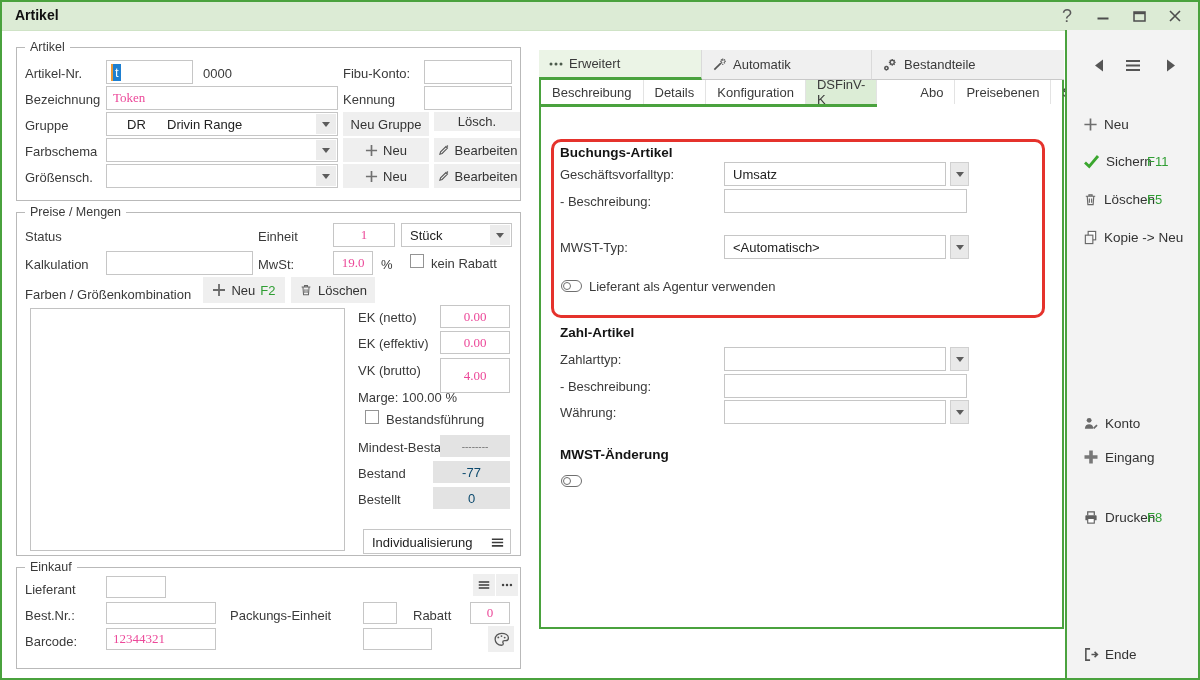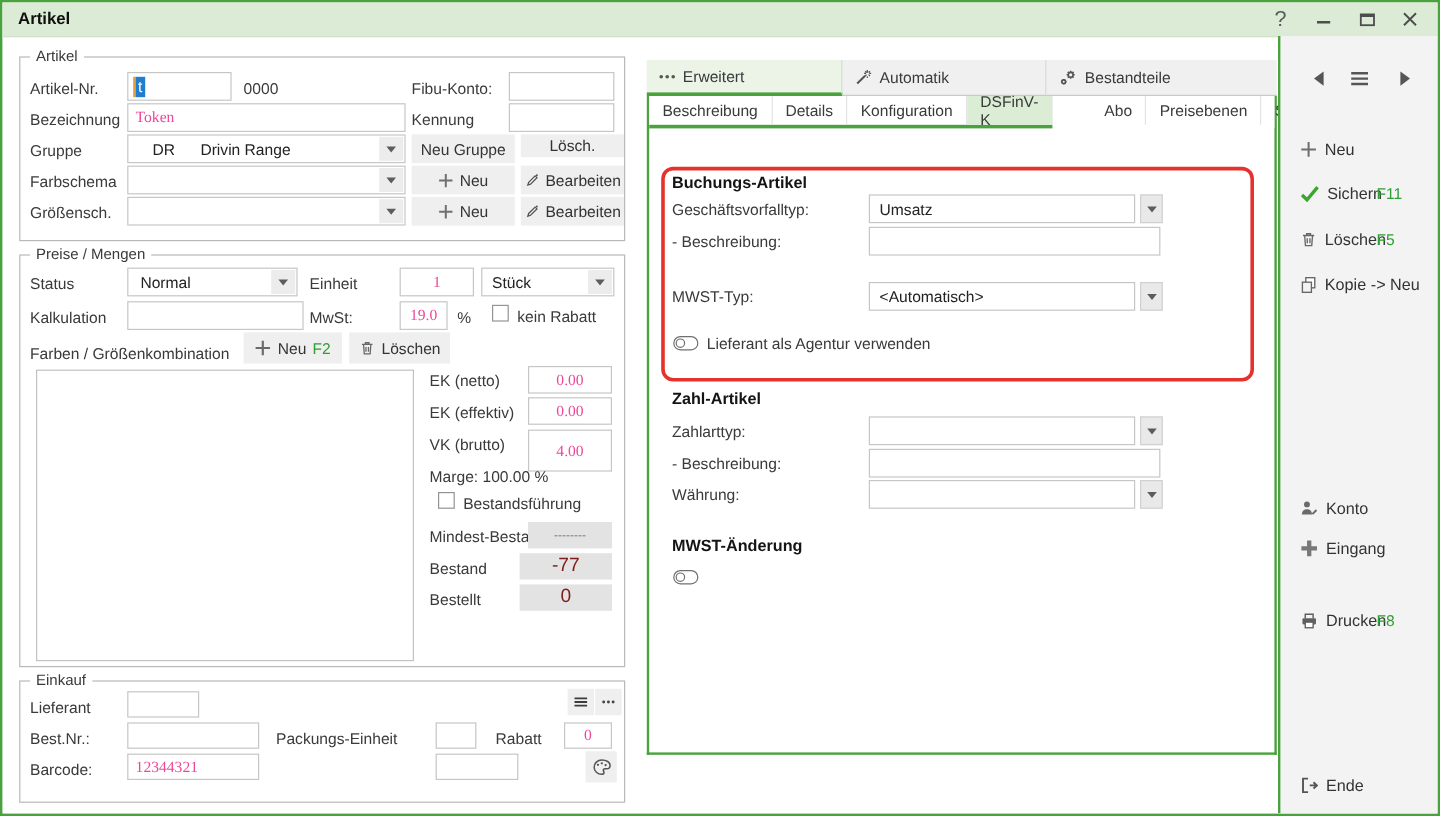--- a/index.html
+++ b/index.html
@@ -19,21 +19,21 @@
        padding:0 6px;box-sizing:border-box;font-family:Liberation Serif, serif;outline:none;}
   .ctr{text-align:center;padding:0 2px;}
   .sel{position:absolute;background:#fff;border:1px solid #c6c6c6;box-sizing:border-box;font-size:13px;color:#222;}
   .arrowbox{position:absolute;right:1px;top:1px;bottom:1px;width:20px;background:#ececec;
             display:flex;align-items:center;justify-content:center;}
   .arrowbox-det{position:absolute;width:19px;height:24px;background:#e9e9e9;border:1px solid #d0d0d0;
             box-sizing:border-box;display:flex;align-items:center;justify-content:center;}
   .cardown{width:0;height:0;border-left:4px solid transparent;border-right:4px solid transparent;border-top:5px solid #5c5c5c;}
   .btn{position:absolute;background:#efefef;font-size:13px;color:#333;display:flex;align-items:center;
        justify-content:center;gap:5px;box-sizing:border-box;cursor:default;}
-  .ro{position:absolute;background:#e3e3e3;font-size:16px;color:#7f1d1d;display:flex;align-items:center;justify-content:center;box-sizing:border-box;}
+  .ro{position:absolute;background:#e3e3e3;font-size:13px;color:#0c4a6e;display:flex;align-items:center;justify-content:center;box-sizing:border-box;}
   .fkey{color:#2f9e33;font-size:13px;}
   .chk{position:absolute;width:14px;height:14px;background:#fff;border:1.5px solid #949494;box-sizing:border-box;}
   .toggle{position:absolute;width:21px;height:12px;border:1.6px solid #6f6f6f;border-radius:7px;box-sizing:border-box;background:#fff;}
   .toggle .knob{position:absolute;left:1px;top:1px;width:6px;height:6px;border:1.6px solid #6f6f6f;border-radius:50%;background:#fff;}
   
   .maintabs{position:absolute;left:537px;top:48px;width:525px;height:30px;display:flex;background:#f0f0f0;}
   .maintab{display:flex;align-items:center;gap:6px;padding:0 10px;font-size:13px;color:#3a3a3a;
            border-right:1px solid #dadada;border-bottom:1px solid #c9c9c9;box-sizing:border-box;flex:0 0 auto;}
   .maintab.active{background:#ebf4e6;border-bottom:3px solid #4aa23e;}
   .pane{position:absolute;left:537px;top:78px;width:525px;height:549px;border:2px solid #4aa23e;border-top:none;
@@ -160,26 +160,20 @@
           </svg>
         </span>
       <span>Bearbeiten</span>
     </div>
   </div>
 
   <div class="fs" style="left:14px;top:210px;width:503px;height:342px;">
     <span class="legend">Preise / Mengen</span>
 
     <span class="lbl" style="left:8px;top:16px;">Status</span>
-    <div class="sel" style="left:89px;top:10px;width:142px;height:24px;">
-      <span style="position:absolute;left:10px;top:4px;">Normal</span>
-      <span class="arrowbox">
-          <span class="cardown"></span>
-        </span>
-    </div>
     <span class="lbl" style="left:241px;top:16px;">Einheit</span>
     <input class="inp ctr" style="left: 316px; top: 10px; width: 62px; height: 24px;" value="1">
     <div class="sel" style="left:384px;top:10px;width:111px;height:24px;">
       <span style="position:absolute;left:8px;top:4px;">Stück</span>
       <span class="arrowbox">
           <span class="cardown"></span>
         </span>
     </div>
 
     <span class="lbl" style="left:8px;top:44px;">Kalkulation</span>
@@ -222,20 +216,28 @@
     <span class="chk" style="left:348px;top:197px;"></span>
     <span class="lbl" style="left:369px;top:199px;">Bestandsführung</span>
 
     <span class="lbl" style="left:341px;top:227px;">Mindest-Bestand</span>
     <div class="ro" style="left:423px;top:222px;width:70px;height:22px;font-size:10px;color:#777;">--------</div>
     <span class="lbl" style="left:341px;top:253px;">Bestand</span>
     <div class="ro" style="left:416px;top:248px;width:77px;height:22px;">-77</div>
     <span class="lbl" style="left:341px;top:279px;">Bestellt</span>
     <div class="ro" style="left:416px;top:274px;width:77px;height:22px;">0</div>
 
+    <div class="sel" style="left:346px;top:316px;width:148px;height:25px;">
+      <span style="position:absolute;left:8px;top:5px;font-size:13px;">Individualisierung</span>
+      <span style="position:absolute;right:5px;top:5px;">
+        <svg width="15" height="15" viewBox="0 0 16 16">
+            <path d="M2 4.5h12M2 8h12M2 11.5h12" stroke="#3c3c3c" stroke-width="1.8"></path>
+          </svg>
+      </span>
+    </div>
   </div>
 
   <div class="fs" style="left:14px;top:565px;width:503px;height:100px;">
     <span class="legend">Einkauf</span>
 
     <span class="lbl" style="left:8px;top:14px;">Lieferant</span>
     <input class="inp" style="left: 89px; top: 8px; width: 60px; height: 22px;" value="">
     <div class="btn" style="left:456px;top:6px;width:22px;height:22px;">
       <span>
           <svg width="14" height="14" viewBox="0 0 16 16">

